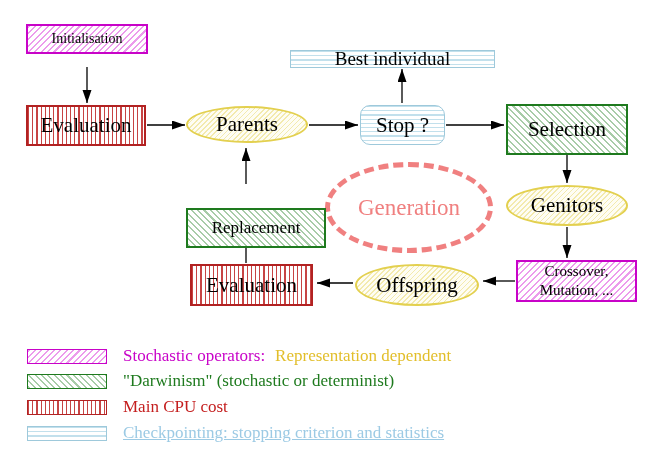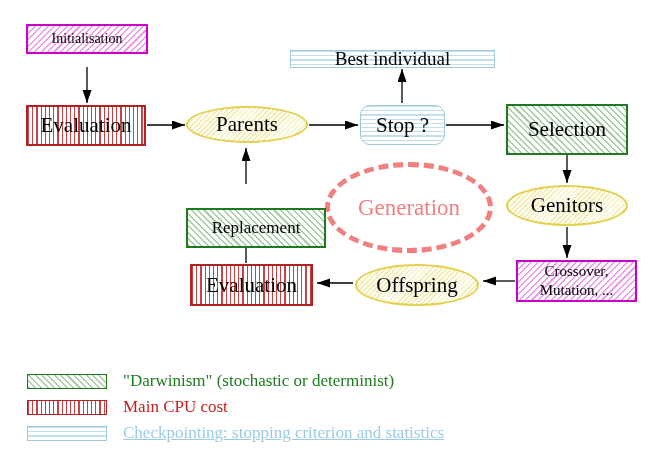--- a/index.html
+++ b/index.html
@@ -118,20 +118,25 @@
   <div class="node ellipse-yellow n-offspring">Offspring</div>
 
   <div class="node stripes-red n-eval-bot">Evaluation</div>
 
   <div class="node hatch-green n-replacement">Replacement</div>
 
   <div class="generation-ellipse n-generation">
     <span>Generation</span>
   </div>
 
+  <div class="legend-row" style="top:346px;">
+    <div class="swatch sw-magenta"></div>
+    <span class="t-magenta">Stochastic operators:</span>
+    <span class="t-gold">Representation dependent</span>
+  </div>
 
   <div class="legend-row" style="top:371px;">
     <div class="swatch sw-green"></div>
     <span class="t-green">"Darwinism" (stochastic or determinist)</span>
   </div>
 
   <div class="legend-row" style="top:397px;">
     <div class="swatch sw-red"></div>
     <span class="t-red">Main CPU cost</span>
   </div>

